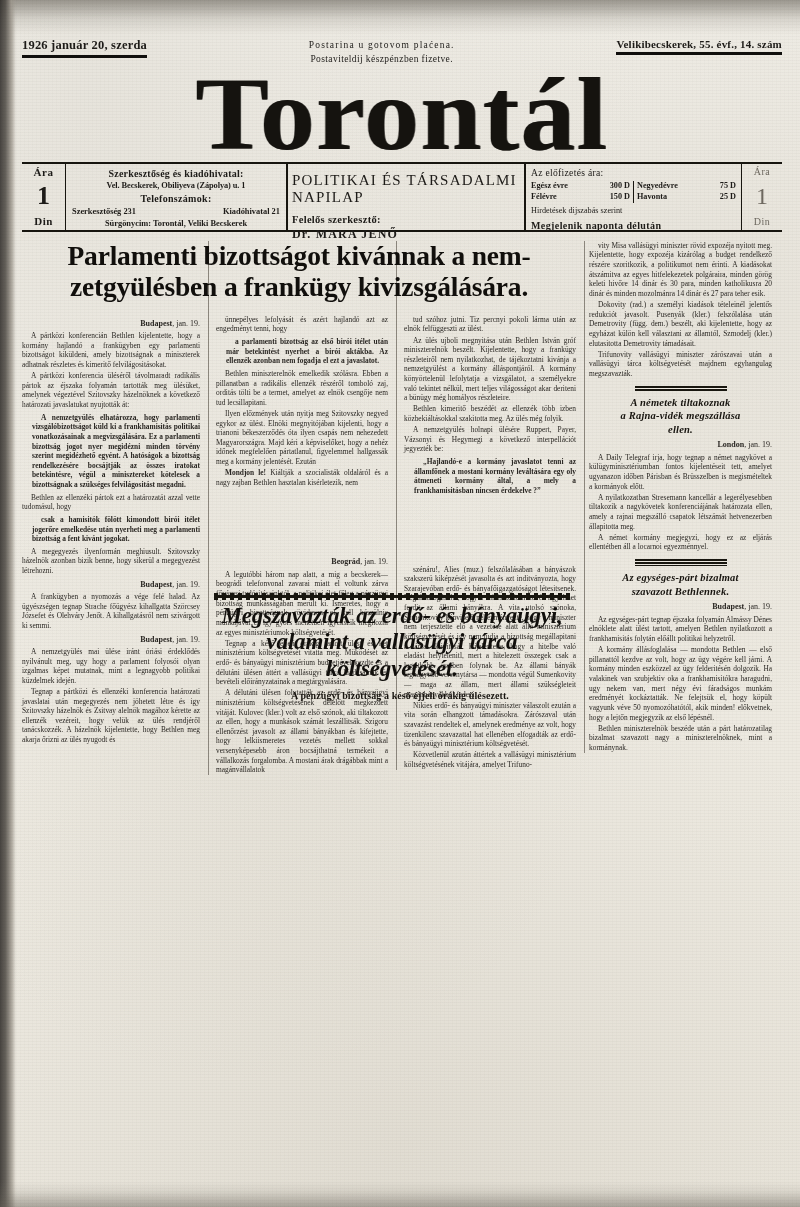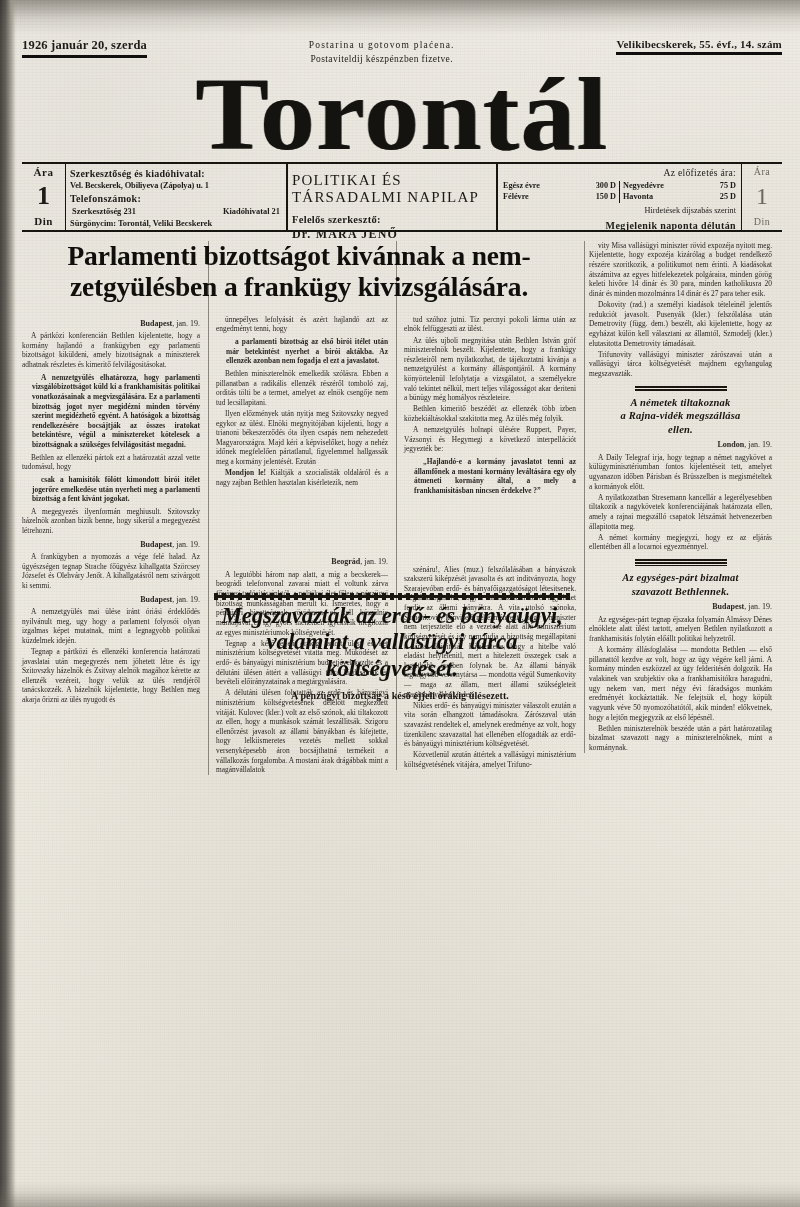--- a/index.html
+++ b/index.html
@@ -122,21 +122,21 @@
     padding: 2px 0 3px 0;
     box-sizing: border-box;
   }
   .mh-price .p-lbl { font-size: 11px; font-weight: bold; letter-spacing: .5px; }
   .mh-price .p-num { font-size: 26px; font-weight: bold; line-height: 1; }
   .mh-price .p-cur { font-size: 11px; font-weight: bold; letter-spacing: .5px; }
 
   .mh-editorial {
     width: 222px;
     border-right: 2.2px solid #17150f;
-    text-align: left;
+    text-align: center;
     padding: 3px 4px 16px 4px;
     box-sizing: border-box;
     font-size: 9px;
     line-height: 1.32;
   }
   .mh-editorial .bld { font-weight: bold; font-size: 10px; letter-spacing: .2px;}
   .mh-editorial .addr { font-weight: bold; font-size: 8.4px; letter-spacing: -.1px;}
   .mh-editorial .tel { font-weight: bold; font-size: 10px; margin-top: 1px; letter-spacing: .3px;}
   .mh-editorial .telnums {
     display: flex; justify-content: space-between;
@@ -152,23 +152,23 @@
   }
   .mh-center .kicker {
     font-size: 15px;
     letter-spacing: 1.2px;
     font-weight: normal;
   }
   .mh-center .resp { font-size: 10.5px; font-weight: bold; margin-top: 8px; letter-spacing: .3px;}
   .mh-center .edname { font-size: 12px; font-weight: bold; margin-top: 2px; letter-spacing: 1.2px;}
 
   .mh-subs {
-    width: 244px;
+    width: 216px;
     border-right: 1.2px solid #17150f;
-    text-align: right;
+    text-align: left;
     padding: 3px 5px 0 5px;
     box-sizing: border-box;
     font-size: 9px;
     line-height: 1.3;
   }
   .mh-subs .s-title { font-size: 9.6px; letter-spacing: .3px; }
   .mh-subs .s-grid {
     display: flex; margin-top: 2px; font-size: 8.2px; font-weight: bold;
   }
   .mh-subs .s-col { flex: 1; }
@@ -408,20 +408,21 @@
         <div class="h2">Megszavazták az erdő- és bányaügyi,</div>
         <div class="h2">valamint a vallásügyi tárca költségvetését.</div>
         <div class="h3">A pénzügyi bizottság a késő éjjeli órákig ülésezett.</div>
       </div>
 
       <div class="col c1" style="padding-top:74px;">
         <p class="place">
           <span>Budapest</span><span class="dt">, </span><span class="dt">jan. 19.</span>
         </p>
         <p>A pártközi konferencián Bethlen kijelentette, hogy a kormány hajlandó a frankügyben egy parlamenti bizottságot kiküldeni, amely bizottságnak a miniszterek adhatnak részletes és kimeritő felvilágositásokat.</p>
+        <p>A pártközi konferencia üléséről távolmaradt radikális pártok az éjszaka folyamán tartották meg ülésüket, amelynek végeztével Szitovszky házelnöknek a következő határozati javaslatukat nyujtották át:</p>
         <p class="quote">A nemzetgyülés elhatározza, hogy parlamenti vizsgálóbizottságot küld ki a frankhamisitás politikai vonatkozásainak a megvizsgálására. Ez a parlamenti bizottság jogot nyer megidézni minden törvény szerint megidézhető egyént. A hatóságok a bizottság rendelkezésére bocsájtják az összes iratokat betekintésre, végül a minisztereket kötelesek a bizottságnak a szükséges felvilágositást megadni.</p>
         <p>Bethlen az ellenzéki pártok ezt a határozatát azzal vette tudomásul, hogy</p>
         <p class="quote">csak a hamisitók fölött kimondott birói itélet jogerőre emelkedése után nyerheti meg a parlamenti bizottság a fent kivánt jogokat.</p>
         <p>A megegyezés ilyenformán meghiusult. Szitovszky házelnök azonban bizik benne, hogy sikerül a megegyezést létrehozni.</p>
         <p class="place">
           <span>Budapest</span><span class="dt">, </span><span class="dt">jan. 19.</span>
         </p>
         <p>A frankügyben a nyomozás a vége felé halad. Az ügyészségen tegnap Strache főügyész kihallgatta Szörcsey Józsefet és Olehváry Jenőt. A kihallgatásról nem szivárgott ki semmi.</p>
         <p class="place">
           <span>Budapest</span><span class="dt">, </span><span class="dt">jan. 19.</span>

